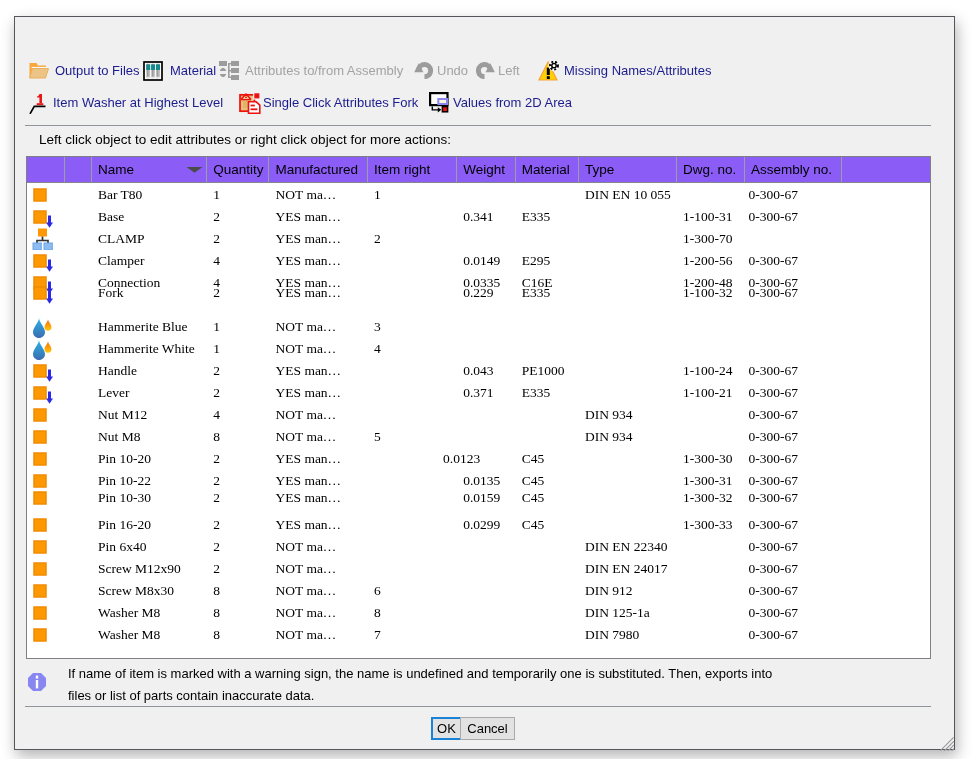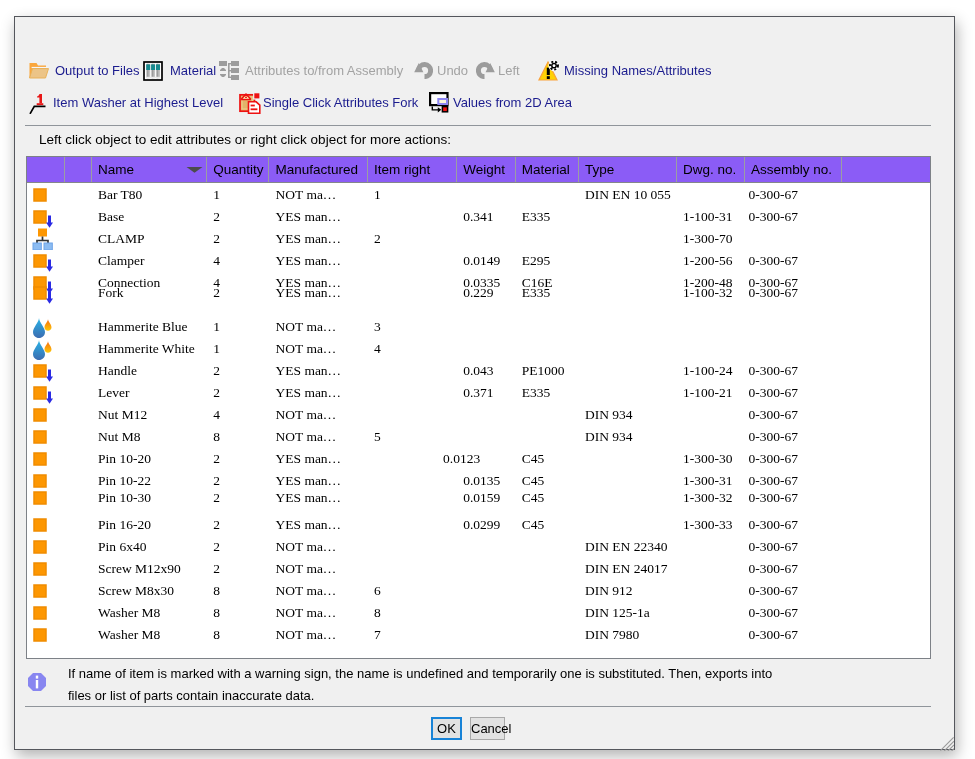--- a/index.html
+++ b/index.html
@@ -16,21 +16,21 @@
 .sep{position:absolute;left:10px;width:906px;height:1px;background:#90959b;}
 .instr{position:absolute;left:24px;top:115px;font-size:13.5px;color:#000;}
 .tablewrap{position:absolute;left:11px;top:139px;width:905px;height:503px;border:1px solid #7d8187;background:#fff;}
 .thead{position:absolute;left:0;top:0;width:903px;height:26px;background:#8b5cf6;border-bottom:1px solid #84878b;}
 .th{position:absolute;top:0;height:25px;line-height:25px;font-size:13.5px;color:#000;padding-left:6px;border-right:1px solid #9b9ea3;overflow:hidden;white-space:nowrap;}
 .row{position:absolute;left:0;width:903px;height:22px;font-family:Liberation Serif, serif;}
 .cell{position:absolute;top:0;height:22px;line-height:22px;font-size:13.5px;color:#000;padding-left:6px;white-space:nowrap;}
 .infotext{position:absolute;left:46px;top:646px;font-size:13px;line-height:22px;color:#000;white-space:nowrap;margin-left:7px;}
 .btn{position:absolute;top:700px;height:23px;font-size:13px;color:#000;text-align:center;background:#e2e2e2;}
 .okbtn{left:416px;width:31px;border:2px solid #1883d7;line-height:19px;}
-.cancelbtn{left:455px;width:35px;border:1px solid #a9a9a9;line-height:21px;}
+.cancelbtn{left:445px;width:55px;border:1px solid #a9a9a9;line-height:21px;}
 </style>
 </head>
 <body>
 <div class="dialog">
 
   <svg class="icon" style="left:14px;top:45px" width="20" height="17" viewBox="0 0 20 17">
     <path d="M0.5 16 L0.5 1 L7.5 1 L9 3.5 L17 3.5 L17 6.5 Z" fill="#faa63b"></path>
     <path d="M2.6 5.5 L18.5 5.5" stroke="#f4f6f8" stroke-width="1.2"></path>
     <path d="M3.5 6.6 L19.5 6.6 L16.5 16 L0.5 16 Z" fill="#ecc487" stroke="#e9b158" stroke-width="1"></path>
   </svg>

